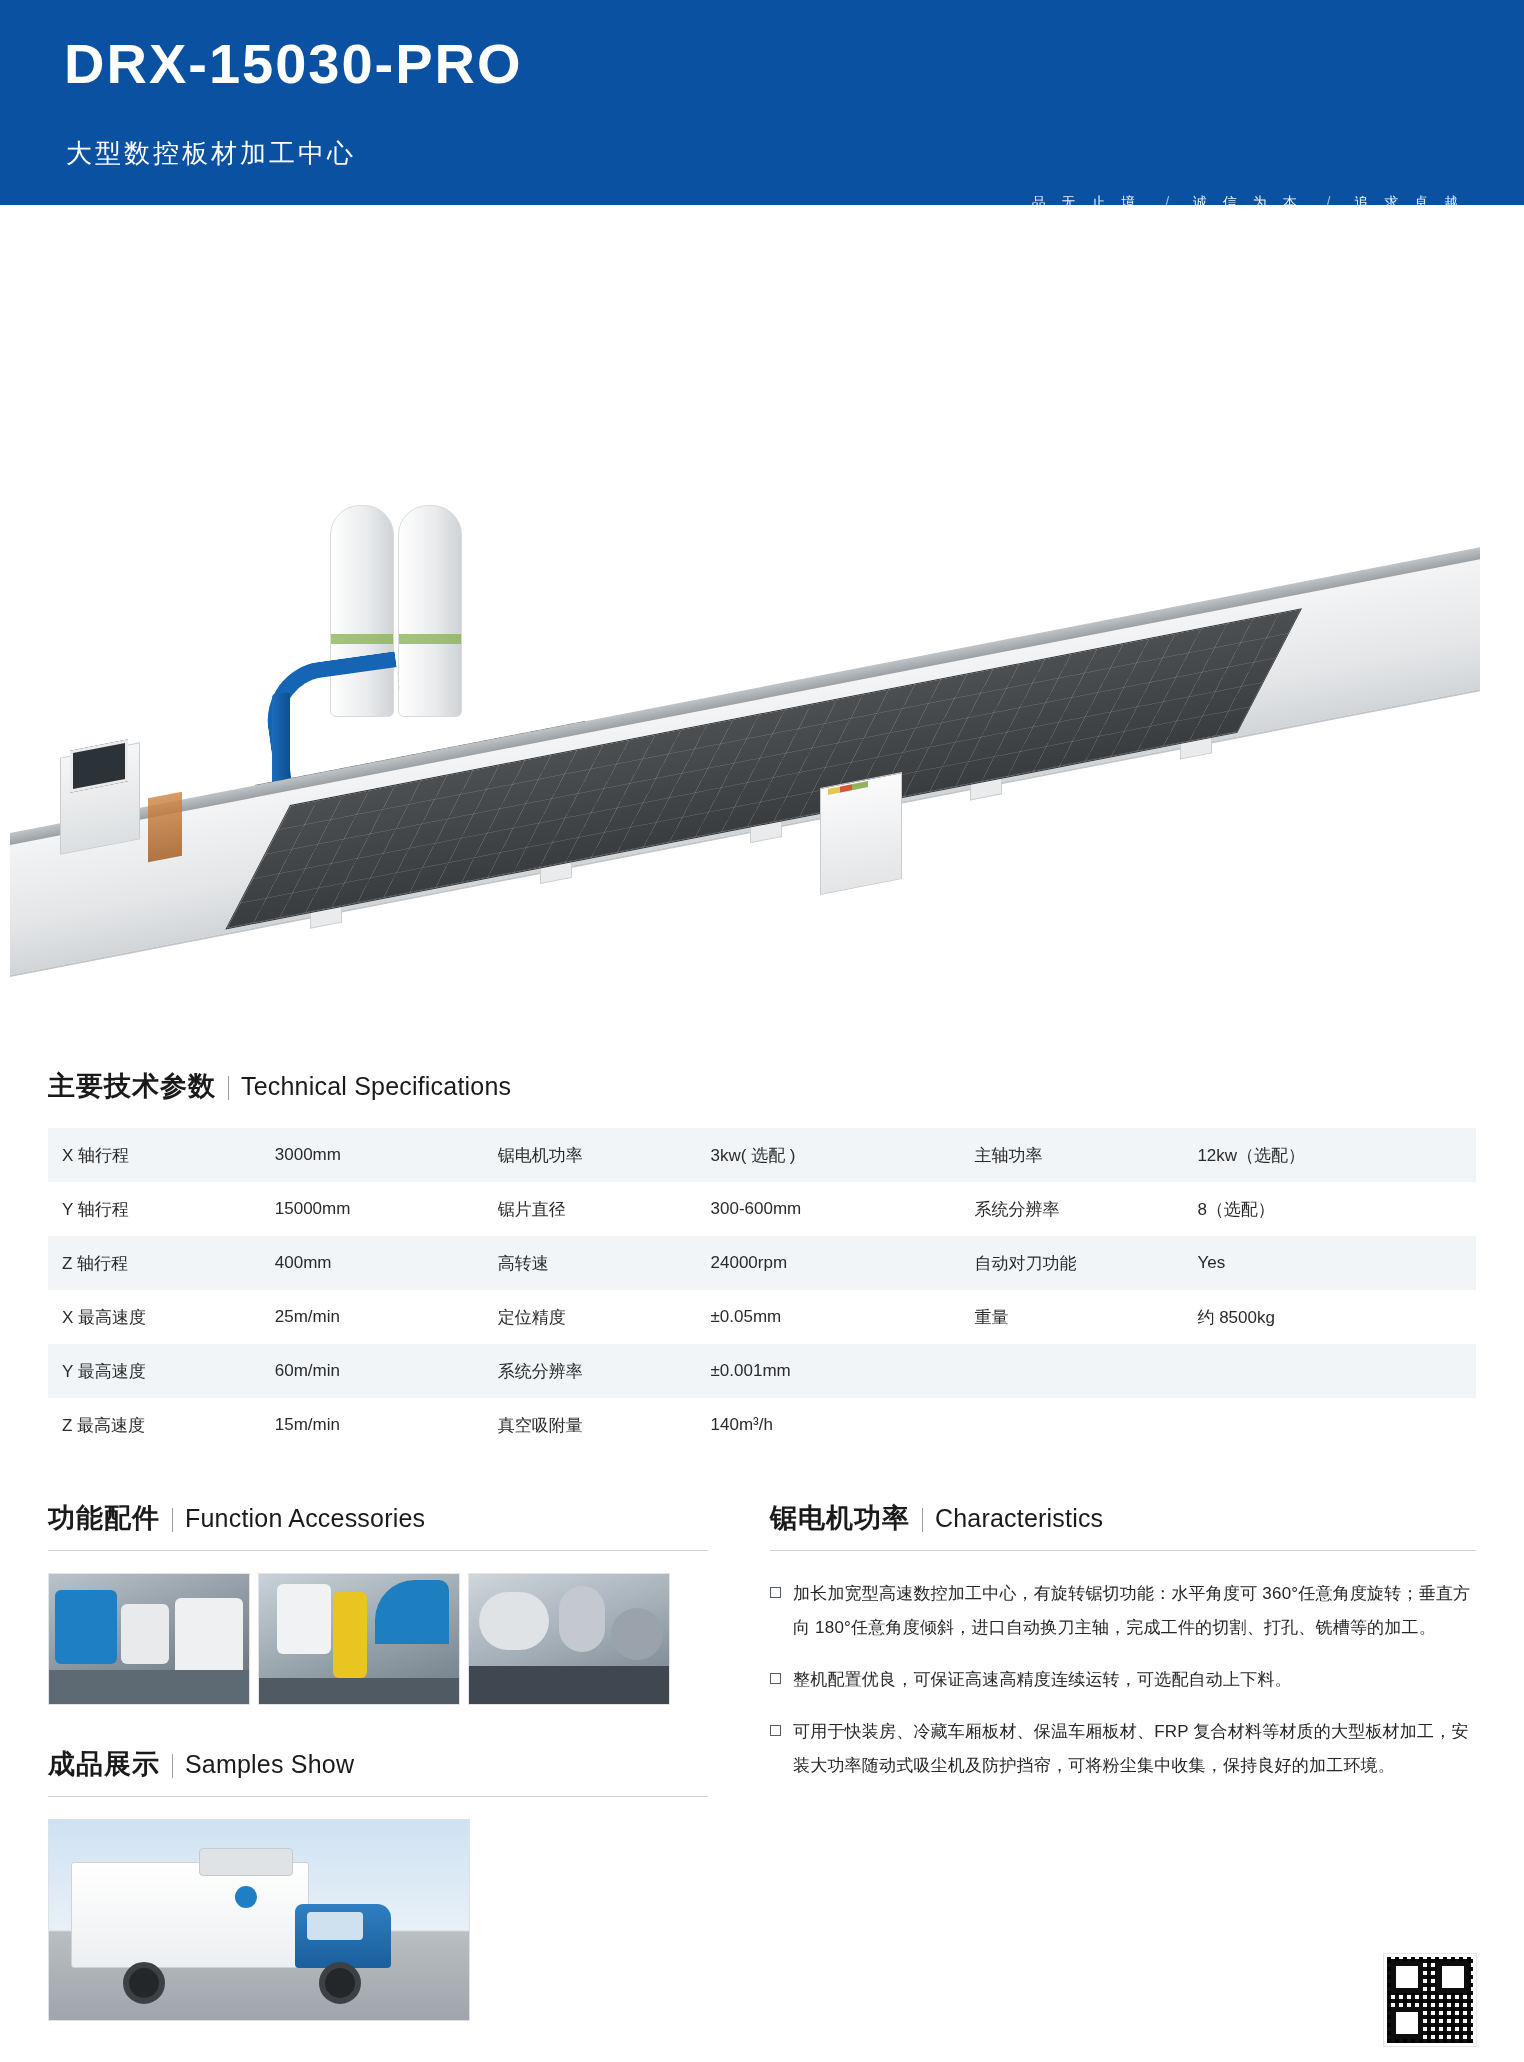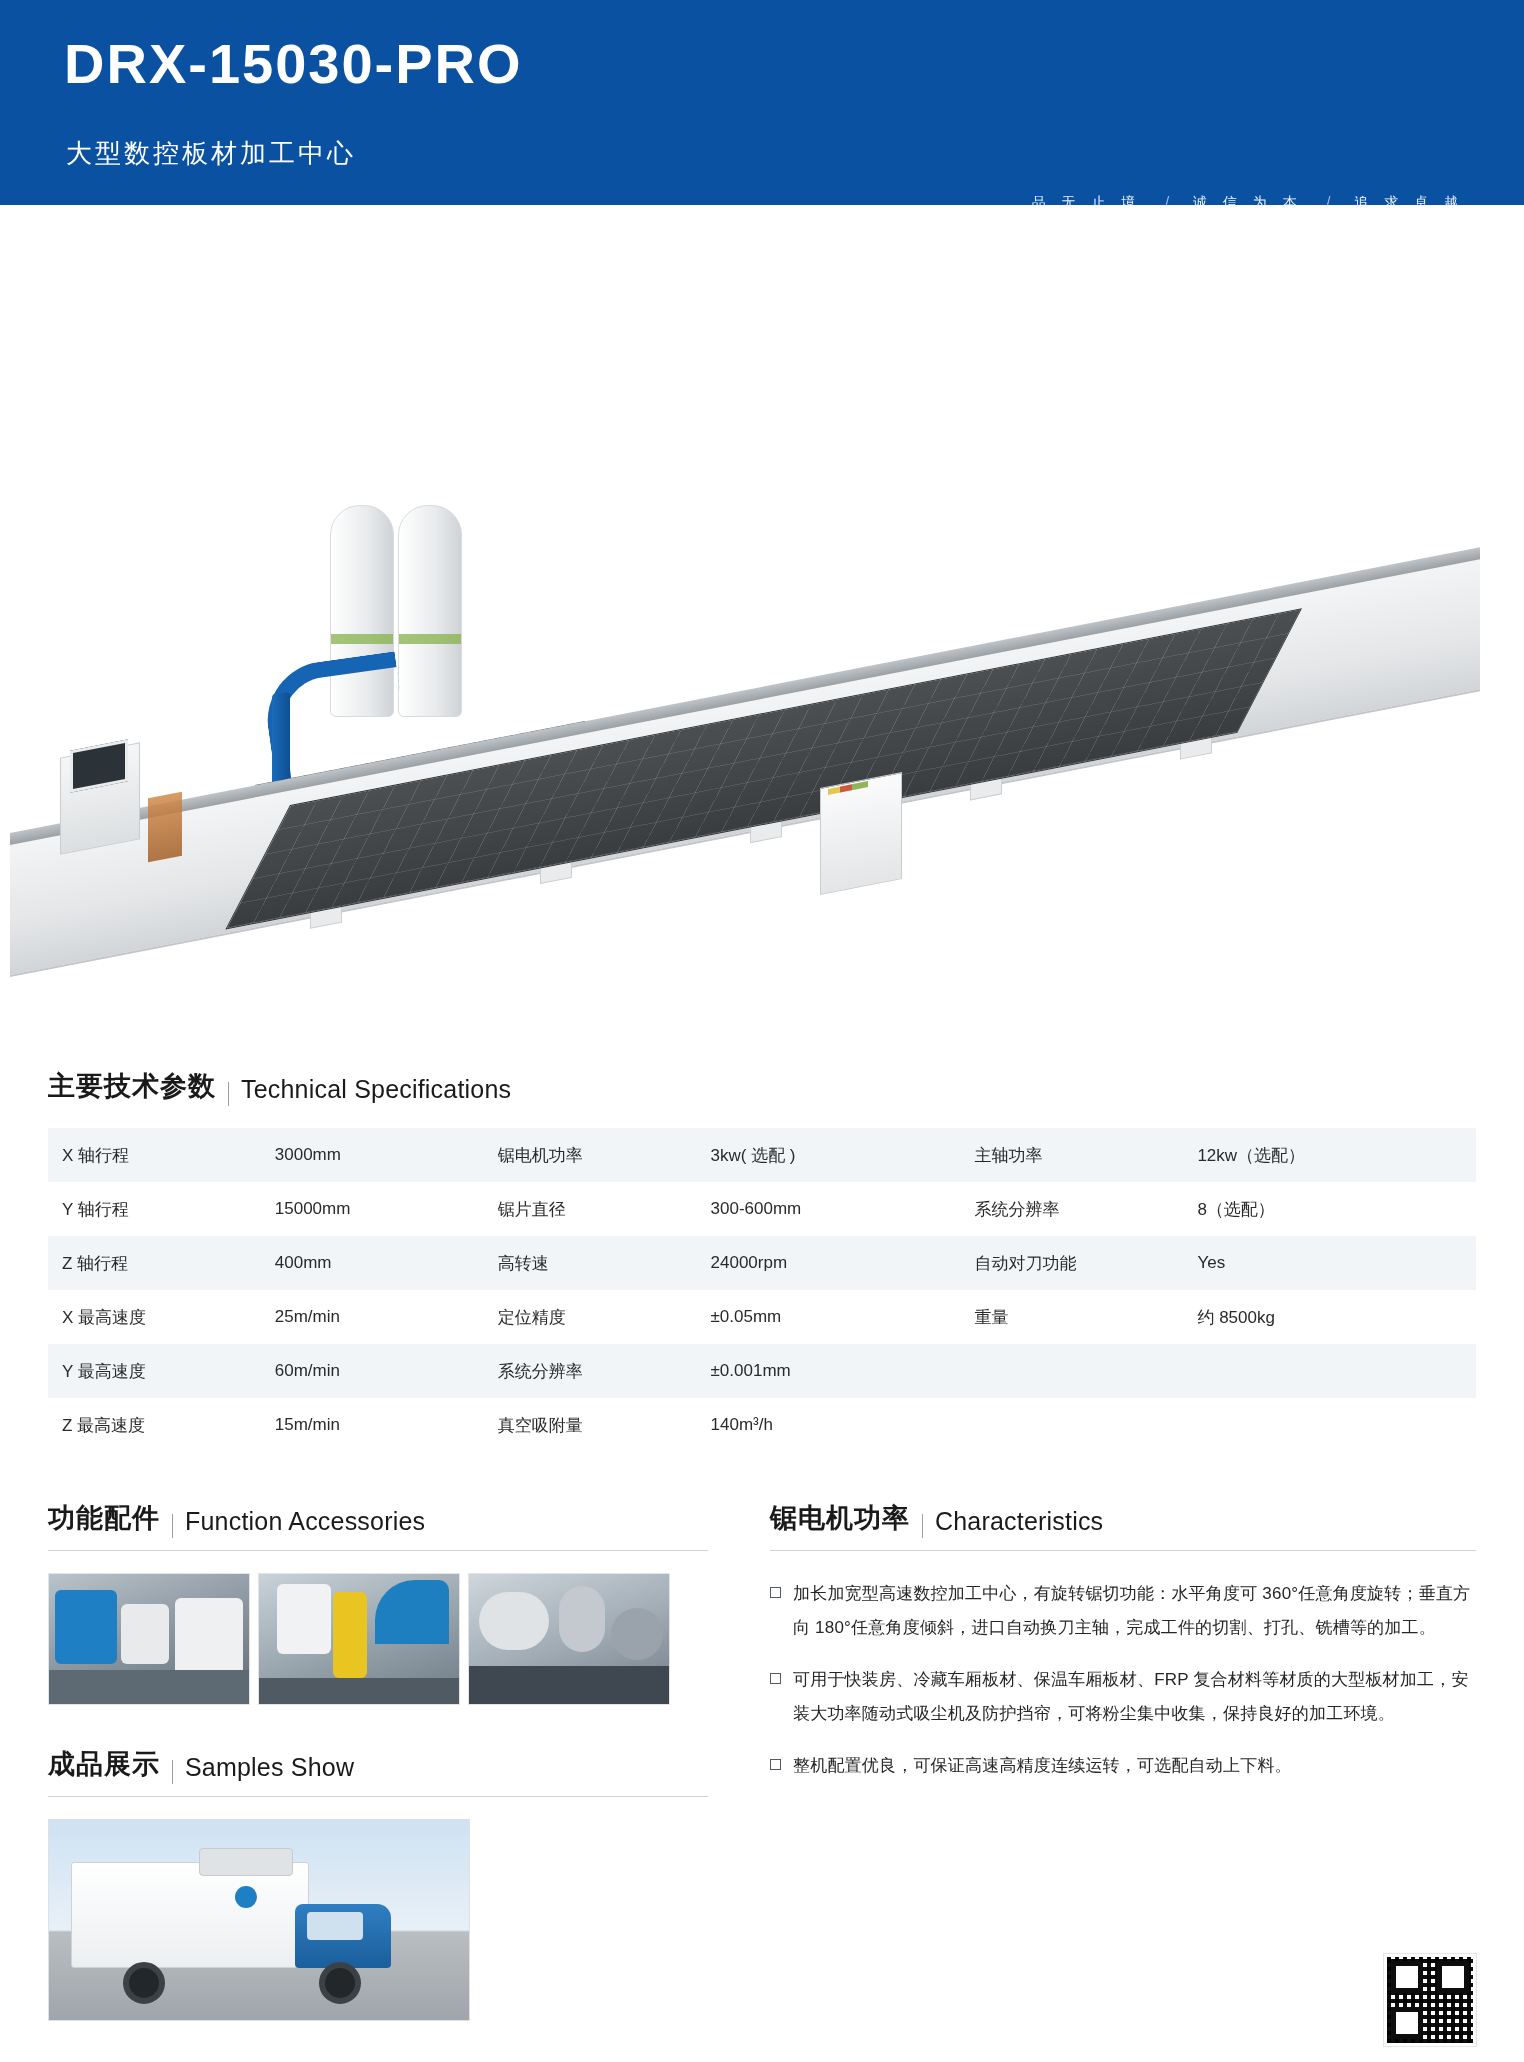--- a/index.html
+++ b/index.html
@@ -219,21 +219,21 @@
     opacity: .85;
     transform: skewY(-11deg);
   }
 
   
   .sec {
     position: absolute;
   }
   .sec-title {
     display: flex;
-    align-items: flex-end;
+    align-items: center;
     white-space: nowrap;
   }
   .sec-cn {
     font-size: 27px;
     font-weight: bold;
     color: #1a1a1a;
     letter-spacing: 1px;
   }
   .sec-bar {
     width: 1px;
@@ -579,25 +579,25 @@
     <span class="sec-en">Characteristics</span>
   </div>
   <div class="sec-rule"></div>
   <div class="char-list">
     <div class="char-item">
       <span class="char-marker"></span>
       <span class="char-text">加长加宽型高速数控加工中心，有旋转锯切功能：水平角度可 360°任意角度旋转；垂直方向 180°任意角度倾斜，进口自动换刀主轴，完成工件的切割、打孔、铣槽等的加工。</span>
     </div>
     <div class="char-item">
       <span class="char-marker"></span>
-      <span class="char-text">可用于快装房、冷藏车厢板材、保温车厢板材、FRP 复合材料等材质的大型板材加工，安装大功率随动式吸尘机及防护挡帘，可将粉尘集中收集，保持良好的加工环境。</span>
+      <span class="char-text">整机配置优良，可保证高速高精度连续运转，可选配自动上下料。</span>
     </div>
     <div class="char-item">
       <span class="char-marker"></span>
-      <span class="char-text">整机配置优良，可保证高速高精度连续运转，可选配自动上下料。</span>
+      <span class="char-text">可用于快装房、冷藏车厢板材、保温车厢板材、FRP 复合材料等材质的大型板材加工，安装大功率随动式吸尘机及防护挡帘，可将粉尘集中收集，保持良好的加工环境。</span>
     </div>
   </div>
 </div>
 
 <div class="qr">
   <span class="qr-eye e1"></span>
   <span class="qr-eye e2"></span>
   <span class="qr-eye e3"></span>
 </div>
 

